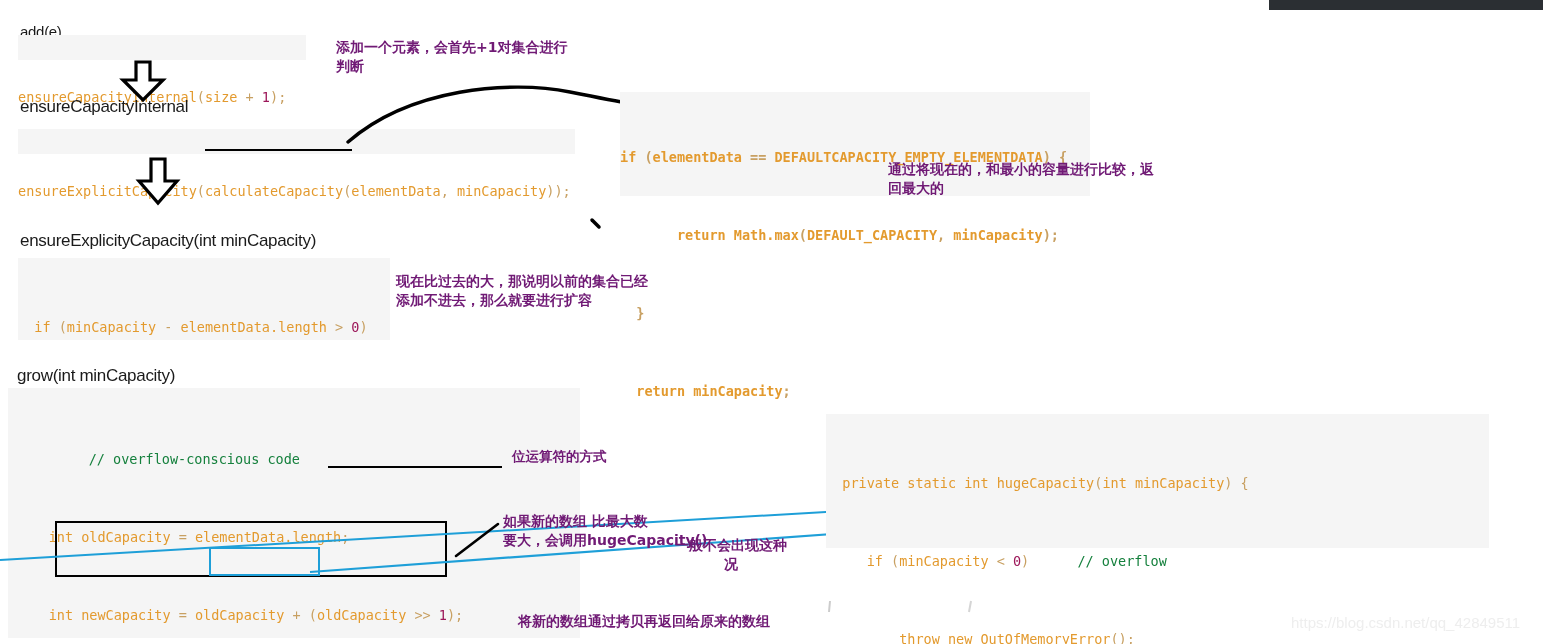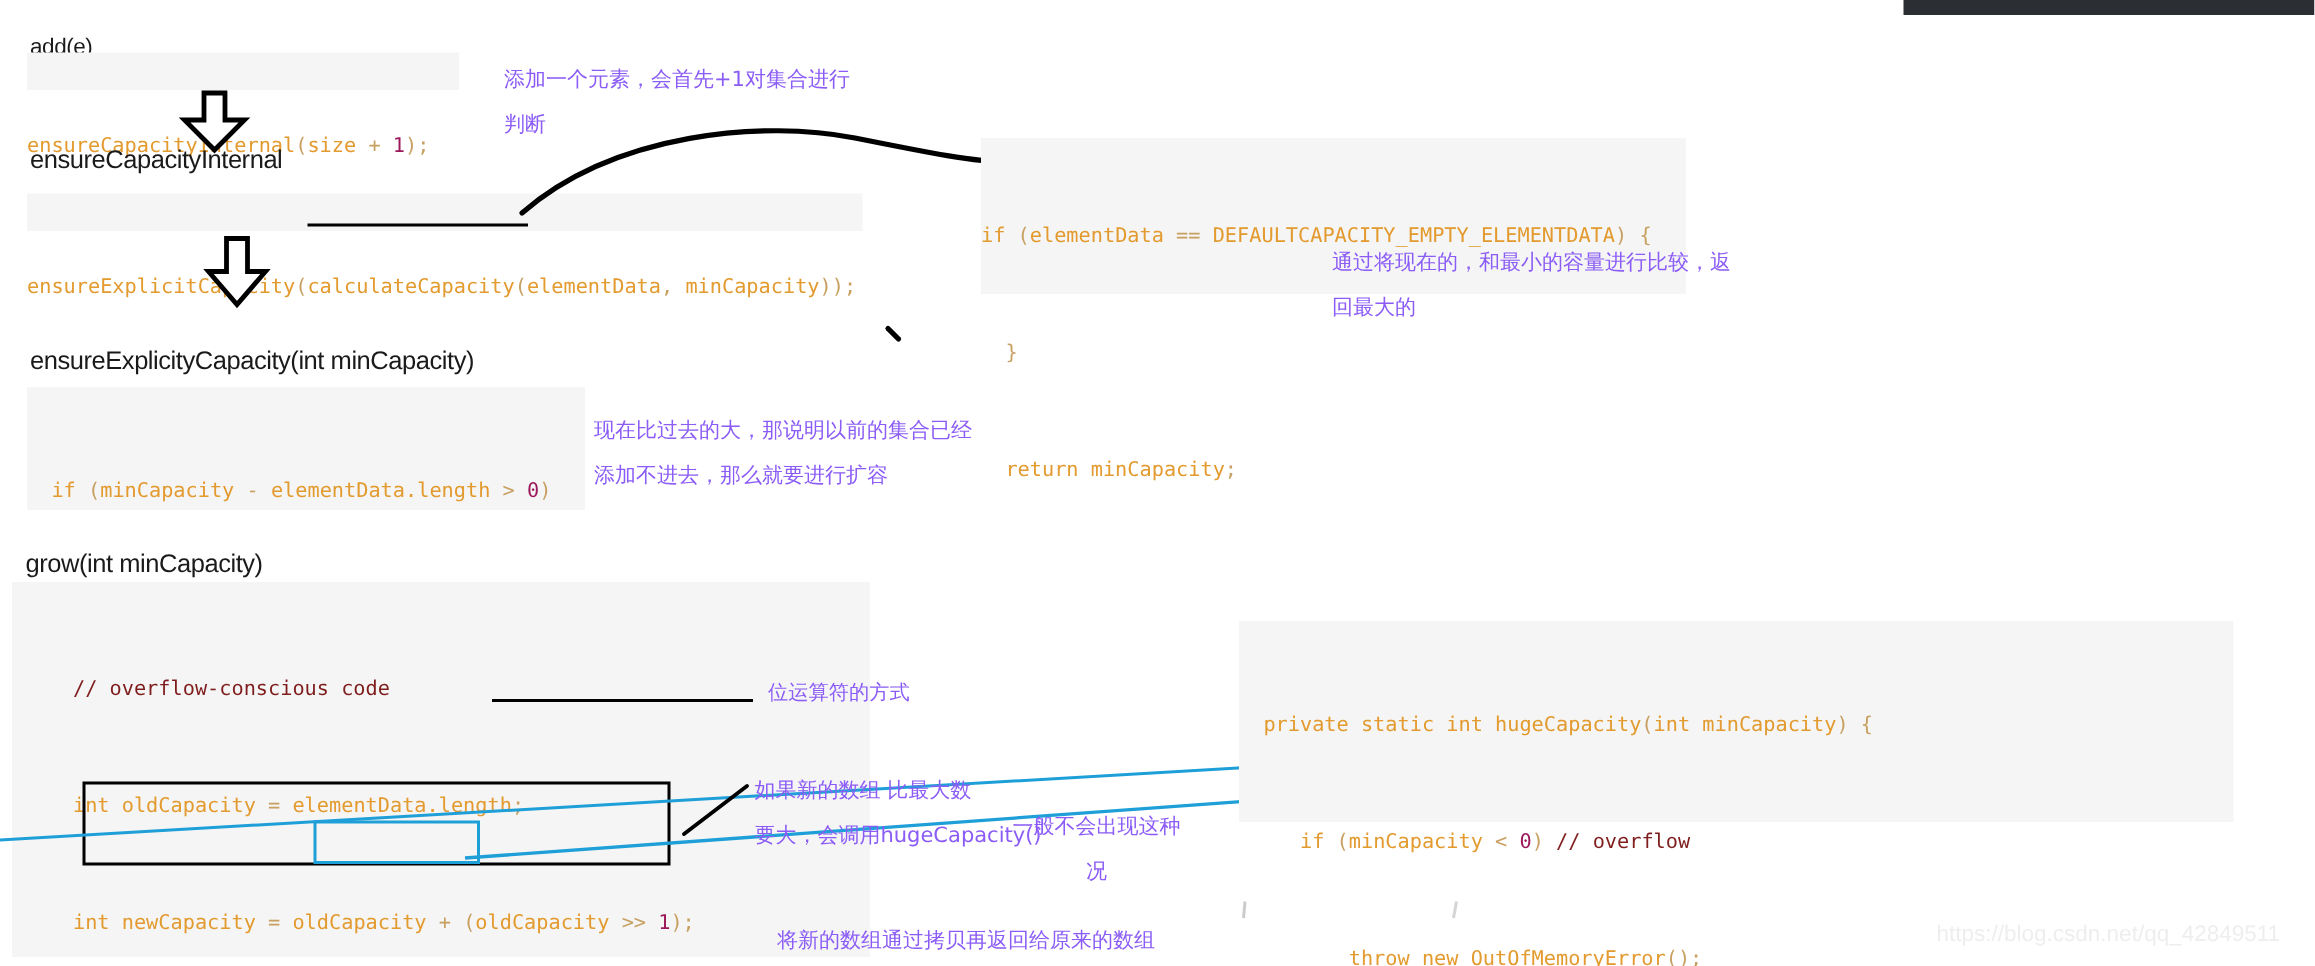--- a/index.html
+++ b/index.html
@@ -17,40 +17,41 @@
     font-size:13.5px;
     line-height:26px;
     color:#E39A2E;
     white-space:pre;
     letter-spacing:0px;
   }
   .codeline{white-space:pre;height:26px;}
   .tok-id{color:#E39A2E;}
   .tok-punc{color:#C8A062;}
   .tok-num{color:#9C1759;}
-  .tok-cmt{color:#7f1d1d;}
+  .tok-cmt{color:#15803d;margin-left:40px;}
   .tok-op{color:#C8A062;}
   
   .heading{
     position:absolute;
     font-family:"Liberation Sans","DejaVu Sans",sans-serif;
     font-size:17px;
     color:#1a1a1a;
     white-space:nowrap;
     letter-spacing:-0.3px;
   }
   .heading.small{font-size:15px;}
   
   .cn{
     position:absolute;
     font-family:"DejaVu Sans","Liberation Sans",sans-serif;
     font-size:14px;
-    line-height:30px;
-    color:#8b5cf6;
+    line-height:19px;
+    color:#701a75;
     white-space:pre;
+    font-weight:bold;
   }
   
   .arrow{position:absolute;}
   
   .ul-black{position:absolute;background:#000;height:2px;}
   .box-black{position:absolute;border:2px solid #000;}
   .box-cyan{position:absolute;border:2px solid #1E9FD8;}
   .darkbar{position:absolute;background:#2b2f33;}
   .topstrip{position:absolute;background:#c3c9d6;}
   .watermark{
@@ -101,22 +102,23 @@
   <svg width="350" height="80" viewBox="0 0 350 80">
     <path d="M8,62 C 70,8 170,0 230,12 C 280,22 310,28 332,28" fill="none" stroke="#000000" stroke-width="3.4" stroke-linecap="round"></path>
   </svg>
 </div>
 <div class="abs" style="left:590px;top:216px;width:14px;height:12px;">
   <svg width="14" height="12" viewBox="0 0 14 12">
     <path d="M2,2 L9,9" stroke="#000" stroke-width="3.5" stroke-linecap="round" fill="none"></path>
   </svg>
 </div>
 
-<div class="codeblock" style="left:654px;top:92px;width:470px;height:104px;line-height:26px;">
+<div class="codeblock" style="left:620px;top:92px;width:470px;height:104px;line-height:26px;font-weight:bold;">
   <div class="codeline"><span class="tok-id">if</span><span class="tok-punc"> (</span><span class="tok-id">elementData</span><span class="tok-op"> == </span><span class="tok-id">DEFAULTCAPACITY_EMPTY_ELEMENTDATA</span><span class="tok-punc">) {</span></div>
+  <div class="codeline"><span class="tok-punc">       </span><span class="tok-id">return Math.max</span><span class="tok-punc">(</span><span class="tok-id">DEFAULT_CAPACITY</span><span class="tok-punc">, </span><span class="tok-id">minCapacity</span><span class="tok-punc">);</span></div>
   <div class="codeline"><span class="tok-punc">  }</span></div>
   <div class="codeline"><span class="tok-punc">  </span><span class="tok-id">return minCapacity</span><span class="tok-punc">;</span></div>
 </div>
 
 <div class="cn" style="left:888px;top:160px;">通过将现在的，和最小的容量进行比较，返
 回最大的</div>
 
 <div class="heading" style="left:20px;top:231px;">ensureExplicityCapacity(int minCapacity)</div>
 
 <div class="codeblock" style="left:18px;top:258px;width:372px;height:78px;line-height:26px;padding-top:4px;">

